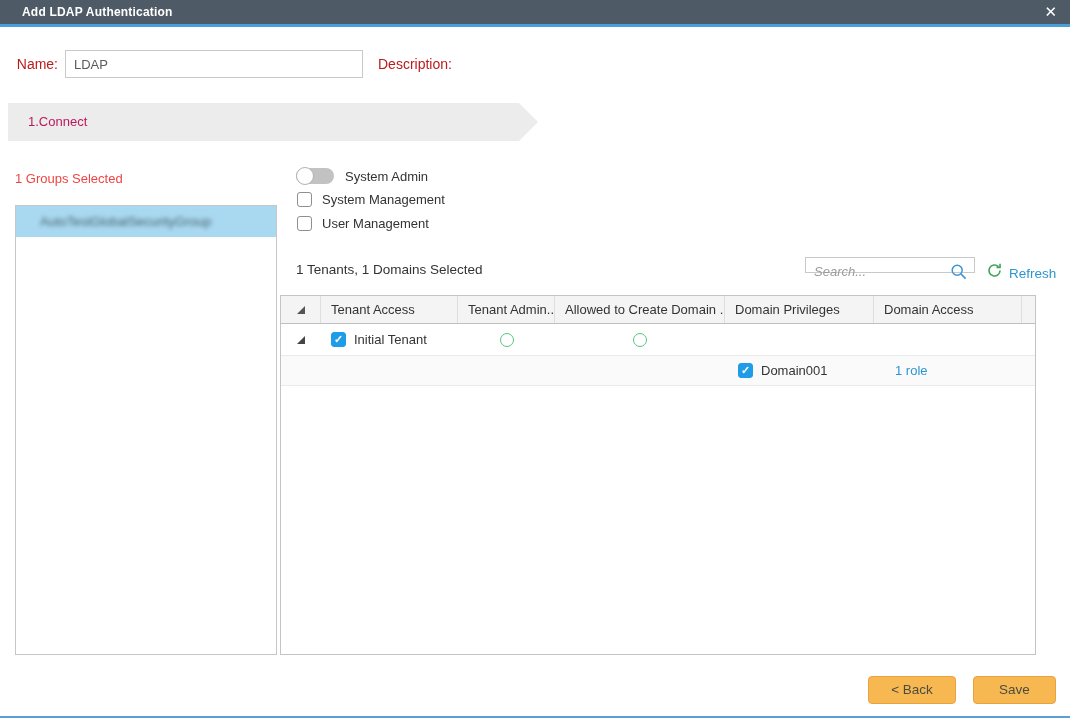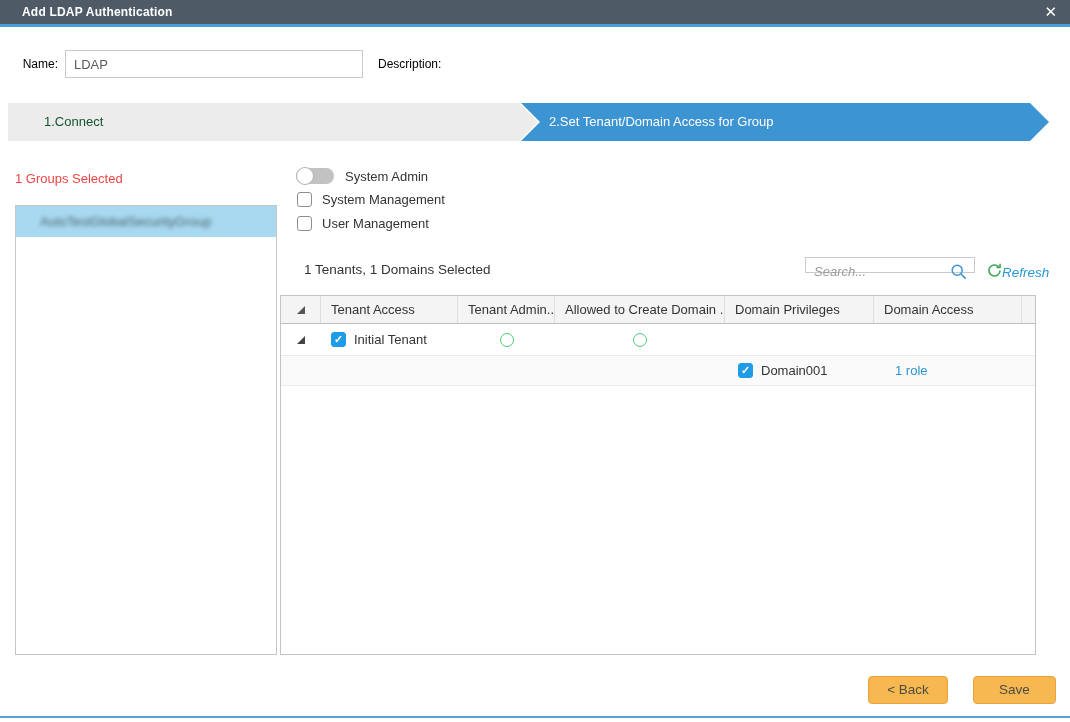--- a/index.html
+++ b/index.html
@@ -15,37 +15,37 @@
     background:#4e5b66; color:#fff; display:flex; align-items:center;
   }
   .titlebar .title { padding-left:22px; font-size:12px; font-weight:600; letter-spacing:.2px; }
   .titlebar .close {
     margin-left:auto; padding:0 13px; font-size:15px; line-height:24px;
     color:#fff; cursor:pointer; font-weight:400;
   }
   .accent-line { position:absolute; top:24px; left:0; width:1070px; height:3px; background:#4a9ed9; }
 
   
-  .lbl { position:absolute; height:28px; line-height:28px; color:#000000; font-size:12px; }
+  .lbl { position:absolute; height:28px; line-height:28px; color:#b91c1c; font-size:14px; }
   .lbl-name { left:14px; top:50px; width:44px; text-align:right; }
   .lbl-desc { left:378px; top:50px; }
   input.txt {
     position:absolute; height:28px; border:1px solid #c9c9c9; background:#fff;
     padding:0 8px; font-family:"Liberation Sans", sans-serif; font-size:13px; color:#5b5b5b;
     outline:none;
   }
   .in-name { left:65px; top:50px; width:298px; }
   .in-desc { left:455px; top:50px; width:597px; }
 
   
   .step {
     position:absolute; top:103px; height:38px; line-height:38px; font-size:13px;
   }
   .step1 {
-    left:8px; width:530px; background:#ececec; color:#14532d; padding-left:36px;
+    left:8px; width:530px; background:#ececec; color:#be185d; padding-left:20px;
     clip-path:polygon(0 0, 511px 0, 530px 50%, 511px 100%, 0 100%);
     cursor:pointer;
   }
   .step2 {
     left:521px; width:528px; background:#3d94d3; color:#ffffff; padding-left:28px;
     clip-path:polygon(0 0, 509px 0, 528px 50%, 509px 100%, 0 100%, 19px 50%);
     cursor:pointer;
   }
 
   
@@ -75,35 +75,35 @@
   .cbx-row-1 { top:192px; }
   .cbx-row-2 { top:216px; }
   .cbx {
     width:15px; height:15px; border:1px solid #8f8f8f; border-radius:3px; background:#fff;
     cursor:pointer; flex:none; display:inline-flex; align-items:center; justify-content:center;
   }
   .cbx.checked { background:#1e9ce8; border-color:#1e9ce8; color:#fff; font-size:11px; font-weight:700; line-height:1; }
   .cbx-label { margin-left:10px; color:#333; }
 
   
-  .summary { position:absolute; left:296px; top:262px; font-size:13.5px; color:#333;margin-left:8px; }
+  .summary { position:absolute; left:296px; top:262px; font-size:13.5px; color:#333; }
   .searchbox {
     position:absolute; left:805px; top:257px; width:170px; height:16px;
     border:1px solid #c9c9c9; background:#fff;
   }
   .searchbox input {
     position:absolute; left:0; top:0; width:142px; height:26px; border:none; outline:none;
     padding:0 8px; font-family:"Liberation Sans", sans-serif; font-style:italic;
     font-size:13px; color:#9b9b9b; background:transparent;
   }
   .searchbox input::placeholder { color:#9b9b9b; font-style:italic; }
   .search-icon { position:absolute; right:6px; top:5px; cursor:pointer; }
   .refresh {
-    position:absolute; left:987px; top:263px; display:flex; align-items:center; gap:0;
-    color:#2b96d1; font-size:13.5px; cursor:pointer;font-style:italic;
+    position:absolute; left:987px; top:263px; display:flex; align-items:flex-end; gap:7px;
+    color:#2b96d1; font-size:13.5px; cursor:pointer;
   }
 
   
   .grid {
     position:absolute; left:280px; top:295px; width:756px; height:360px;
     border:1px solid #c4c4c4; background:#fff; display:flex; flex-direction:column;
   }
   .grow { display:flex; width:100%; }
   .ghead { height:28px; background:#f4f4f4; border-bottom:1px solid #bfbfbf; }
   .ghead .cell {
@@ -133,41 +133,40 @@
   .pad13 { padding-left:13px; }
   .role-link { padding-left:22px; color:#2b96d1; cursor:pointer; }
   .grid-filler { flex:1; background:#fff; }
 
   
   .btn {
     position:absolute; top:676px; height:28px; border:1px solid #eaa23d; border-radius:4px;
     background:#f7b851; color:#4c4c44; font-size:13.5px; font-family:"Liberation Sans", sans-serif;
     cursor:pointer; text-align:center; line-height:26px;
   }
-  .btn-back { left:868px; width:80px; }
+  .btn-back { left:868px; width:88px; }
   .btn-save { left:973px; width:83px; }
   .bottom-line { position:absolute; top:716px; left:0; width:1070px; height:2px; background:#5b9fd4; }
 </style>
 </head>
 <body>
 
 <div class="dialog">
 
   <div class="titlebar">
     <span class="title">Add LDAP Authentication</span>
     <span class="close">✕</span>
   </div>
   <div class="accent-line"></div>
 
   <div class="lbl lbl-name">Name:</div>
   <input class="txt in-name" type="text" value="LDAP" style="">
   <div class="lbl lbl-desc">Description:</div>
 
   <div class="step step1">1.Connect</div>
-  <div class="step step2">2.Set Tenant/Domain Access for Group</div>
 
   <div class="groups-header">1 Groups Selected</div>
   <div class="groups-list">
     <div class="group-item selected">
       <span class="blurred">AutoTestGlobalSecurityGroup</span>
     </div>
   </div>
 
   <div class="toggle-row">
     <span class="toggle">

